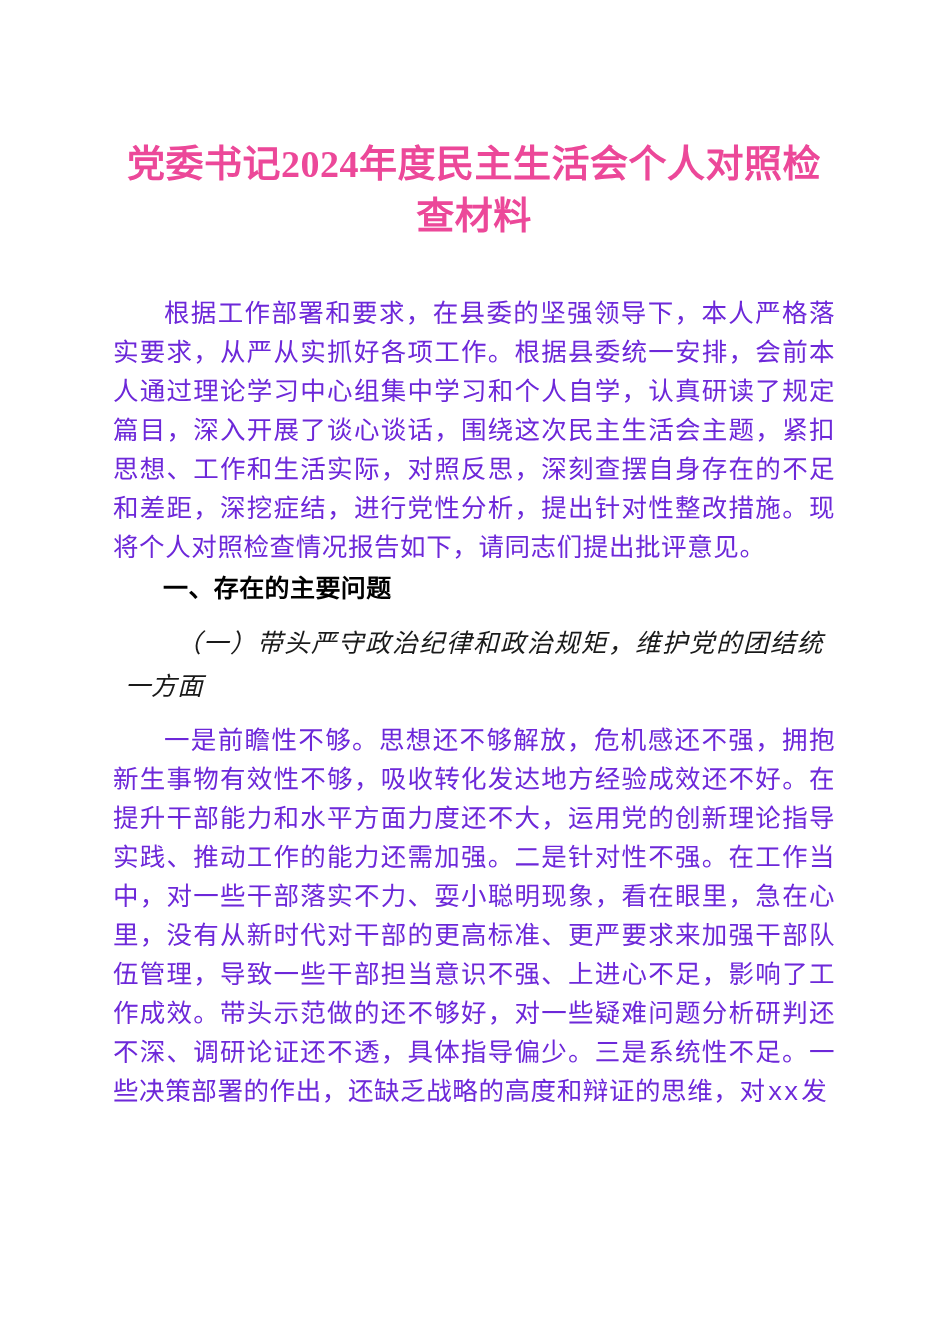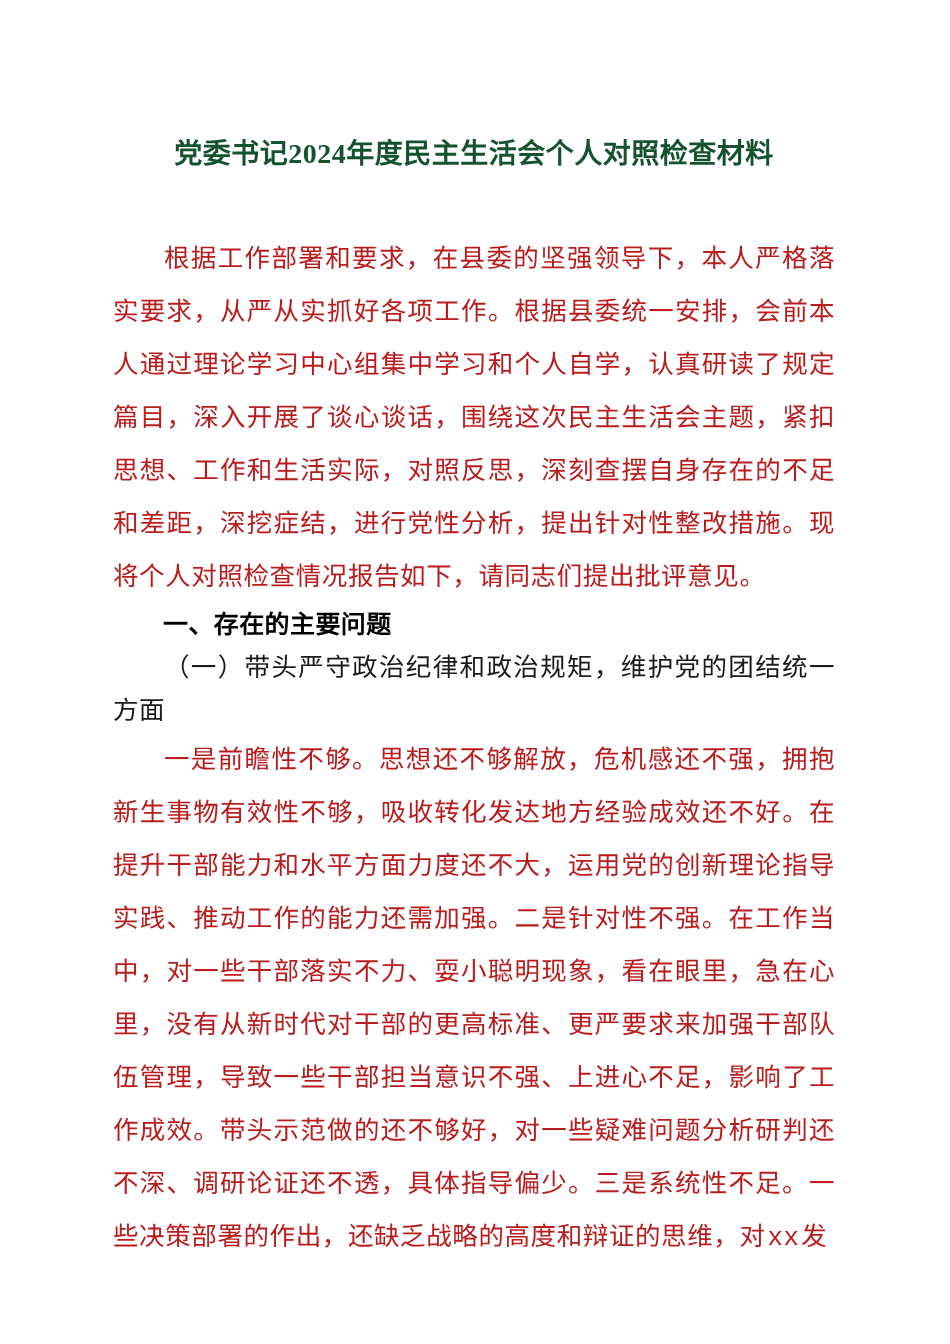--- a/index.html
+++ b/index.html
@@ -27,45 +27,45 @@
 
   .page-body {
     position: absolute;
     left: 113px;
     top: 0;
     width: 722px;
   }
 
   
   .doc-title {
-    margin: 4px;
+    margin: 14px;
     padding: 0;
     padding-top: 124px;
     text-align: center;
     font-family: "Liberation Serif", "DejaVu Serif", serif;
     font-weight: 700;
-    font-size: 28px;
+    font-size: 38px;
     line-height: 52px;
     letter-spacing: 0.5px;
-    color: #14532d;
+    color: #ec4899;
     word-break: break-all;
   }
 
   
   .para {
     margin: 0;
     padding: 0;
     font-family: "Liberation Serif", "DejaVu Serif", serif;
     font-size: 25.5px;
-    line-height: 53px;
+    line-height: 39px;
     text-indent: 2em;
     text-align: justify;
     text-justify: inter-ideograph;
     word-break: break-all;
-    color: #b91c1c;
+    color: #6d28d9;
     letter-spacing: 0.6px;
   }
 
   .para-first {
     margin-top: 52px;
   }
 
   
   .heading-1 {
     margin: 0;
@@ -76,31 +76,32 @@
     line-height: 43.2px;
     text-indent: 2em;
     text-align: left;
     word-break: break-all;
     color: #000000;
     letter-spacing: 0.4px;
   }
 
   
   .heading-2 {
-    margin: 0;
+    margin: 12px;
     padding: 0;
     font-family: "Liberation Serif", "DejaVu Serif", serif;
     font-size: 25.5px;
     line-height: 43.2px;
     text-indent: 2em;
     text-align: justify;
     text-justify: inter-ideograph;
     word-break: break-all;
     color: #1a1a1a;
     letter-spacing: 0.6px;
+    font-style: italic;
   }
 
   
   .em-bold {
     font-weight: 400;
   }
 
   .latin {
     font-family: Liberation Mono, monospace;
     padding: 0 2px;

